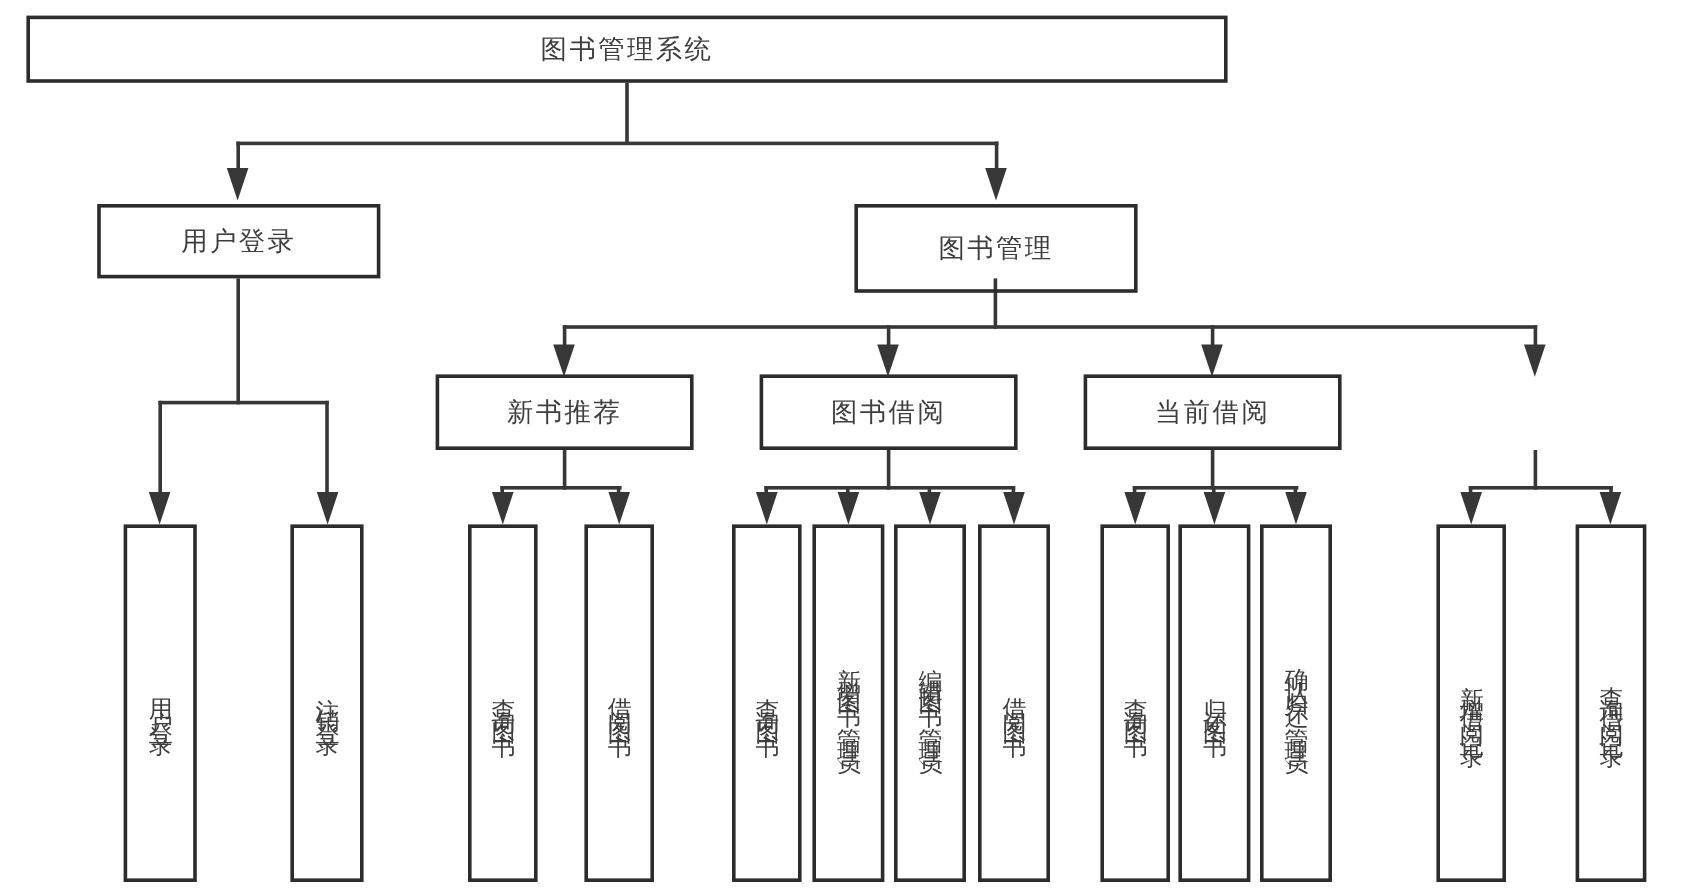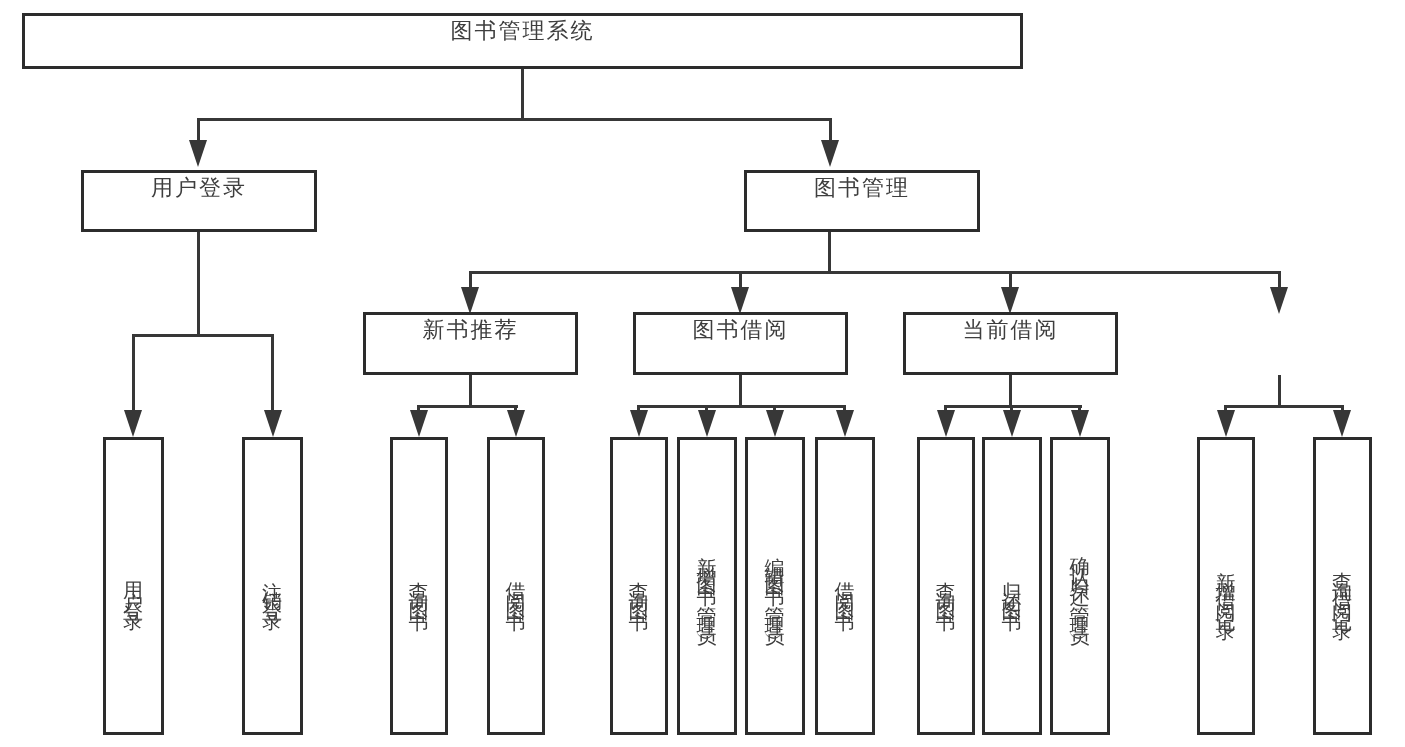--- a/index.html
+++ b/index.html
@@ -15,21 +15,21 @@
     width:1405px;height:747px;
     background:var(--background);
     font-family:"Liberation Sans","DejaVu Sans",sans-serif;
     overflow:hidden;
   }
   .hbox{
     position:absolute;
     border:3px solid var(--box-border);
     background:transparent;
     box-sizing:border-box;
-    display:flex;justify-content:center;
+    display:flex;align-items:center;justify-content:center;
     font-size:22px;color:var(--text);letter-spacing:2px;
     z-index:2;
   }
   .vbox{
     position:absolute;
     border:3px solid var(--box-border);
     background:transparent;
     box-sizing:border-box;
     display:flex;align-items:center;justify-content:center;
     z-index:2;
@@ -67,21 +67,21 @@
   <div class="vline" style="left:521px;top:69px;height:51px;"></div>
   <div class="hline" style="left:197px;top:118px;width:635px;"></div>
   <div class="vline" style="left:197px;top:118px;height:24px;"></div>
   <div class="vline" style="left:829px;top:118px;height:24px;"></div>
   <div class="arrow" style="left:189px;top:140px;"></div>
   <div class="arrow" style="left:821px;top:140px;"></div>
 
   <div class="hbox" style="left:81px;top:170px;width:236px;height:62px;">
     <span>用户登录</span>
   </div>
-  <div class="hbox" style="left:712px;top:170px;width:236px;height:62px;margin-left:32px;">
+  <div class="hbox" style="left:712px;top:170px;width:236px;height:74px;">
     <span>图书管理</span>
   </div>
 
   <div class="vline" style="left:197px;top:232px;height:105px;"></div>
   <div class="hline" style="left:132px;top:334px;width:142px;"></div>
   <div class="vline" style="left:132px;top:334px;height:79px;"></div>
   <div class="vline" style="left:271px;top:334px;height:79px;"></div>
   <div class="arrow" style="left:124px;top:410px;"></div>
   <div class="arrow" style="left:264px;top:410px;"></div>
 

